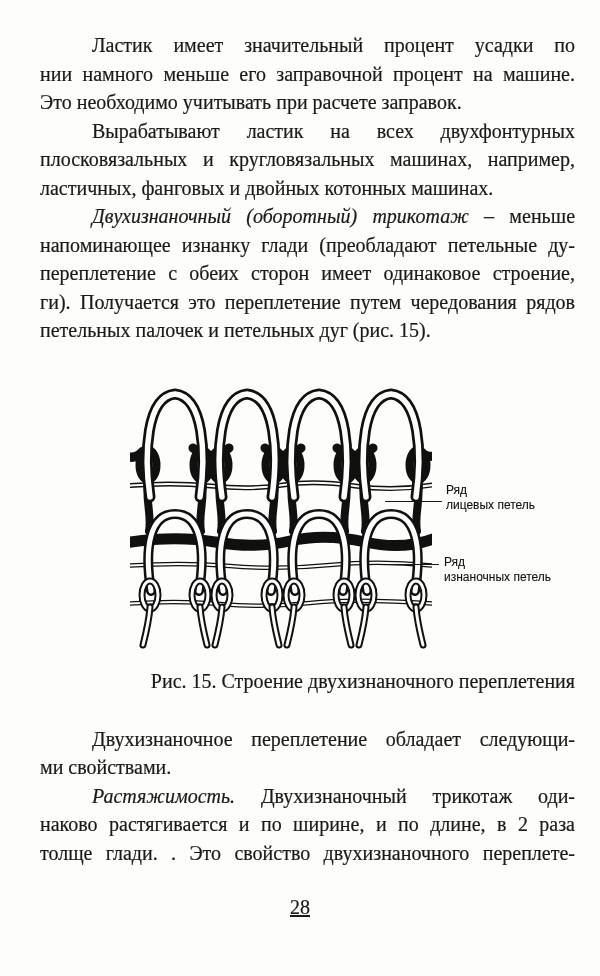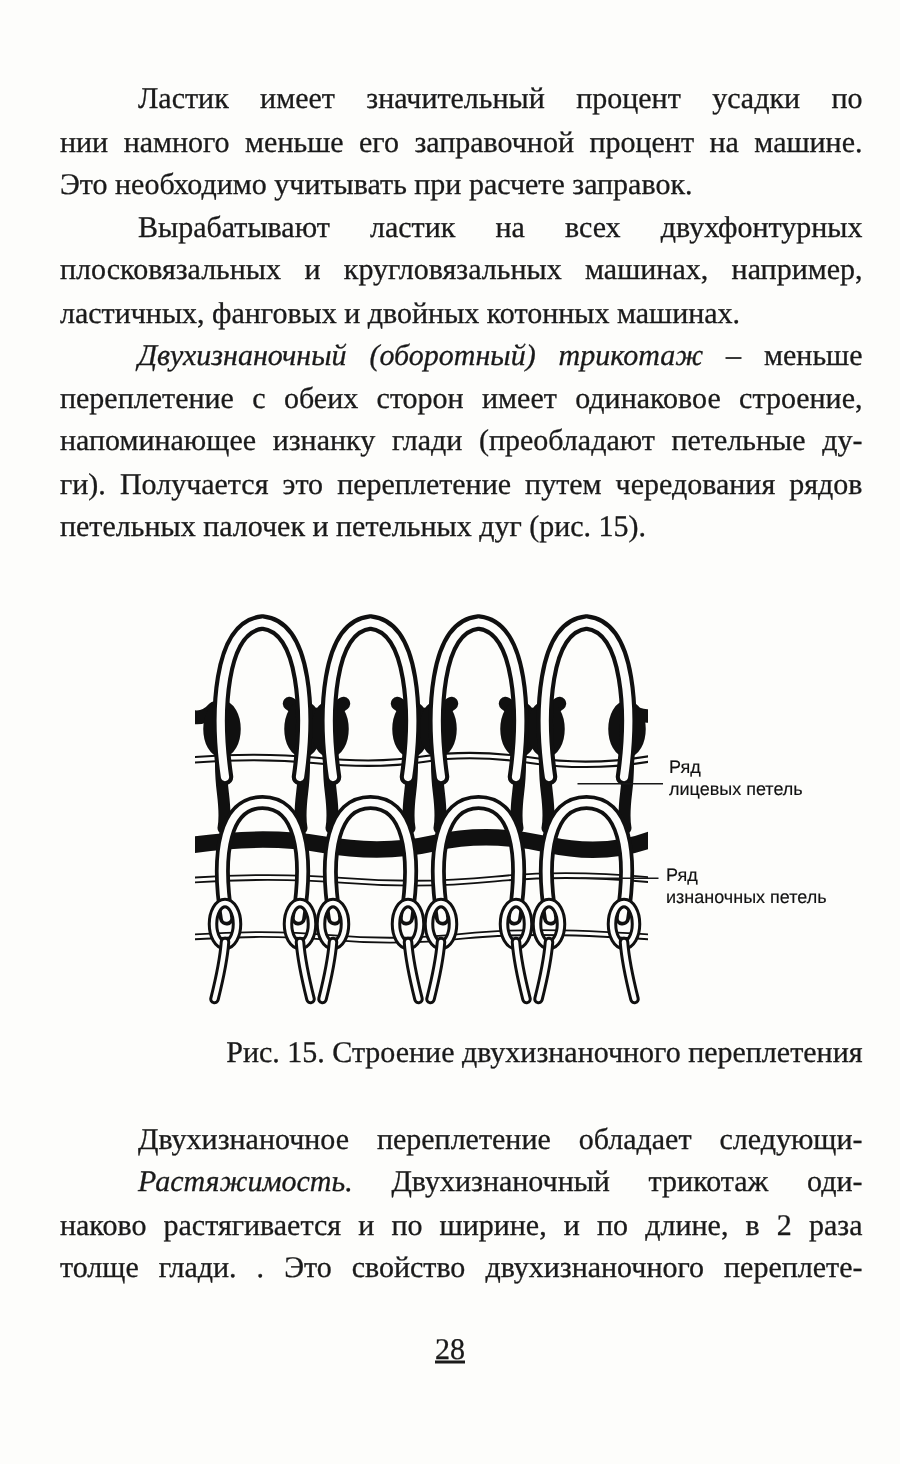--- a/index.html
+++ b/index.html
@@ -5,21 +5,21 @@
   html,body{margin:0;padding:0;}
   body{
     width:600px;height:976px;
     background:#fdfdfb;
     font-family:"Liberation Serif", serif;
     color:#1a1a1a;
     -webkit-text-stroke:0.2px #1a1a1a;
     overflow:hidden;
   }
   .text-block{margin:0 25px 0 40px;}
-  .top-block{padding-top:52px;}
+  .top-block{padding-top:31px;}
   .line{
     font-size:20px;
     line-height:28.5px;
     height:28.5px;
     overflow:hidden;
     text-align:justify;
     text-align-last:justify;
     white-space:normal;
   }
   .line.noj{text-align-last:left;}
@@ -80,22 +80,22 @@
     <div class="line">нии намного меньше его заправочной процент на машине.</div>
     <div class="line noj">Это необходимо учитывать при расчете заправок.</div>
   </div>
   <div>
     <div class="line ind">Вырабатывают ластик на всех двухфонтурных</div>
     <div class="line">плосковязальных и кругловязальных машинах, например,</div>
     <div class="line noj">ластичных, фанговых и двойных котонных машинах.</div>
   </div>
   <div>
     <div class="line ind"><span class="it">Двухизнаночный (оборотный) трикотаж</span><span> – меньше</span></div>
+    <div class="line">напоминающее изнанку глади (преобладают петельные ду-</div>
     <div class="line">переплетение с обеих сторон имеет одинаковое строение,</div>
-    <div class="line">напоминающее изнанку глади (преобладают петельные ду-</div>
     <div class="line">ги). Получается это переплетение путем чередования рядов</div>
     <div class="line noj">петельных палочек и петельных дуг (рис. 15).</div>
   </div>
 </div>
 
 <div class="figure">
   <svg class="knit-svg" width="302" height="268" viewBox="0 0 302 268">
     <defs>
       <path id="p-big" d="M-25,112 C-31,70 -29,12 0,9 C29,12 31,70 25,112"></path>
       <path id="p-knots" d="M-35.5,80 a8.5,15 0 1,0 17,0 a8.5,15 0 1,0 -17,0 M18.5,80 a8.5,15 0 1,0 17,0 a8.5,15 0 1,0 -17,0 M-27,94 C-30,115 -23,130 -26,146 M27,94 C30,115 23,130 26,146"></path>
@@ -170,20 +170,21 @@
     <div>Ряд</div>
     <div>изнаночных петель</div>
   </div>
 </div>
 
 <div class="text-block caption">Рис. 15. Строение двухизнаночного переплетения</div>
 
 <div class="text-block after-block">
   <div>
     <div class="line ind">Двухизнаночное переплетение обладает следующи-</div>
+    <div class="line noj">ми свойствами.</div>
   </div>
   <div>
     <div class="line ind"><span class="it">Растяжимость.</span><span> Двухизнаночный трикотаж оди-</span></div>
     <div class="line">наково растягивается и по ширине, и по длине, в 2 раза</div>
     <div class="line">толще глади. . Это свойство двухизнаночного переплете-</div>
   </div>
 </div>
 
 <div class="page-number">28</div>
 

